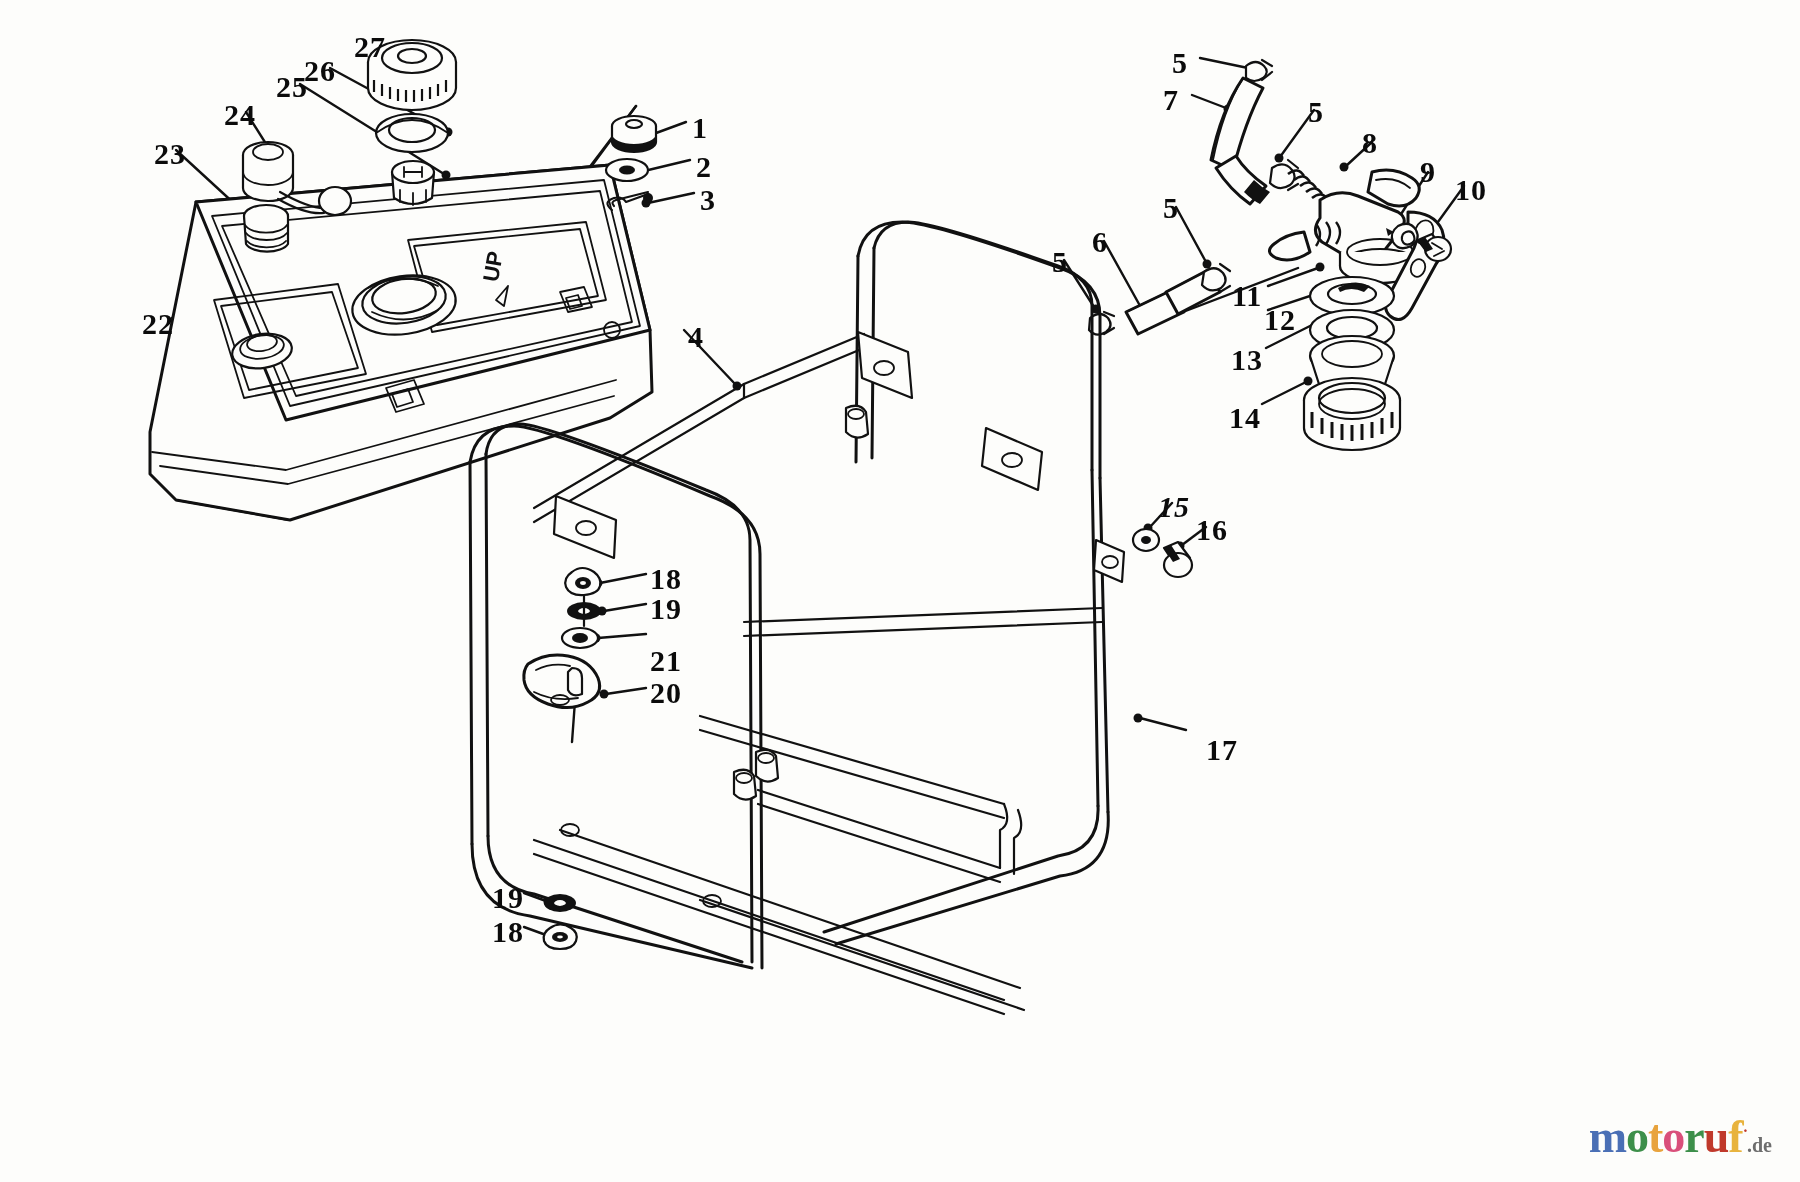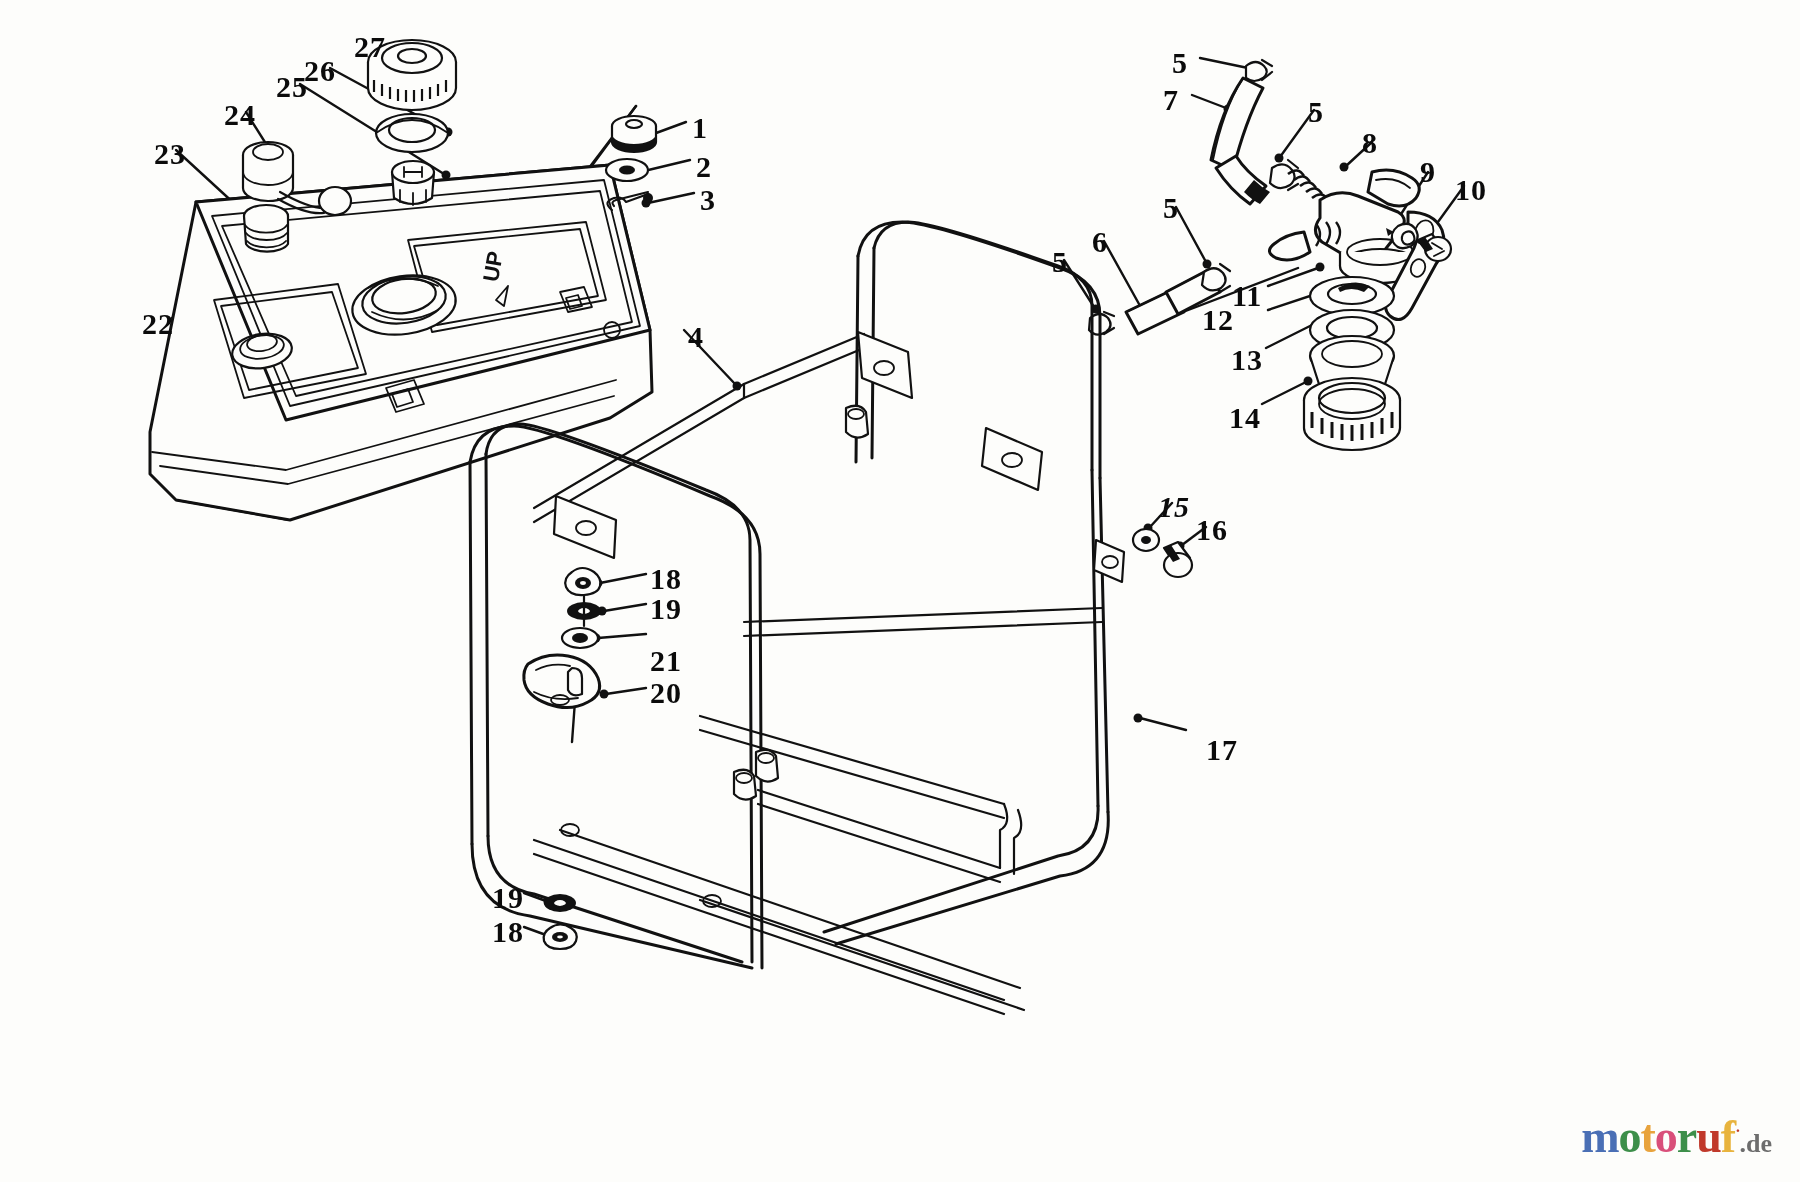--- a/index.html
+++ b/index.html
@@ -26,21 +26,21 @@
   #watermark{
     position:absolute;
     right:28px;bottom:22px;
     font-family:"Liberation Serif", serif;
     font-size:46px;
     font-weight:700;
     letter-spacing:-1px;
     line-height:1;
     white-space:nowrap;
   }
-  #watermark .tld{font-size:26px;font-weight:700;color:#6d6d6d;letter-spacing:0;}
+  #watermark .tld{font-size:20px;font-weight:700;color:#6d6d6d;letter-spacing:0;}
   #watermark .dot{font-size:16px;vertical-align:super;}
 </style>
 </head>
 <body>
 
 <div id="page">
 
   <svg id="diagram" viewBox="0 0 1800 1182" xmlns="http://www.w3.org/2000/svg">
     <defs>
       <style>
@@ -450,21 +450,21 @@
       <div class="callout" style="left: 1172px; top: 48px;">5</div>
       <div class="callout" style="left: 1163px; top: 85px;">7</div>
       <div class="callout" style="left: 1308px; top: 97px;">5</div>
       <div class="callout" style="left: 1362px; top: 128px;">8</div>
       <div class="callout" style="left: 1420px; top: 157px;">9</div>
       <div class="callout" style="left: 1455px; top: 160px; margin-top: 15px;">10</div>
       <div class="callout" style="left: 1163px; top: 193px;">5</div>
       <div class="callout" style="left: 1052px; top: 247px;">5</div>
       <div class="callout" style="left: 1092px; top: 227px;">6</div>
       <div class="callout" style="left: 1232px; top: 281px;">11</div>
-      <div class="callout" style="left: 1202px; top: 305px; font-family: Liberation Serif, serif;">12</div>
+      <div class="callout" style="left: 1264px; top: 305px; font-family: Liberation Serif, serif;">12</div>
       <div class="callout" style="left: 1231px; top: 345px;">13</div>
       <div class="callout" style="left: 1229px; top: 403px;">14</div>
       <div class="callout" style="left: 1158px; top: 492px; font-style: italic;">15</div>
       <div class="callout" style="left: 1196px; top: 515px;">16</div>
       <div class="callout" style="left: 1190px; top: 735px; margin-left: 16px;">17</div>
       <div class="callout" style="left: 142px; top: 309px;">22</div>
       <div class="callout" style="left: 154px; top: 139px;">23</div>
       <div class="callout" style="left: 224px; top: 100px;">24</div>
       <div class="callout" style="left: 276px; top: 72px;">25</div>
       <div class="callout" style="left: 304px; top: 56px;">26</div>

